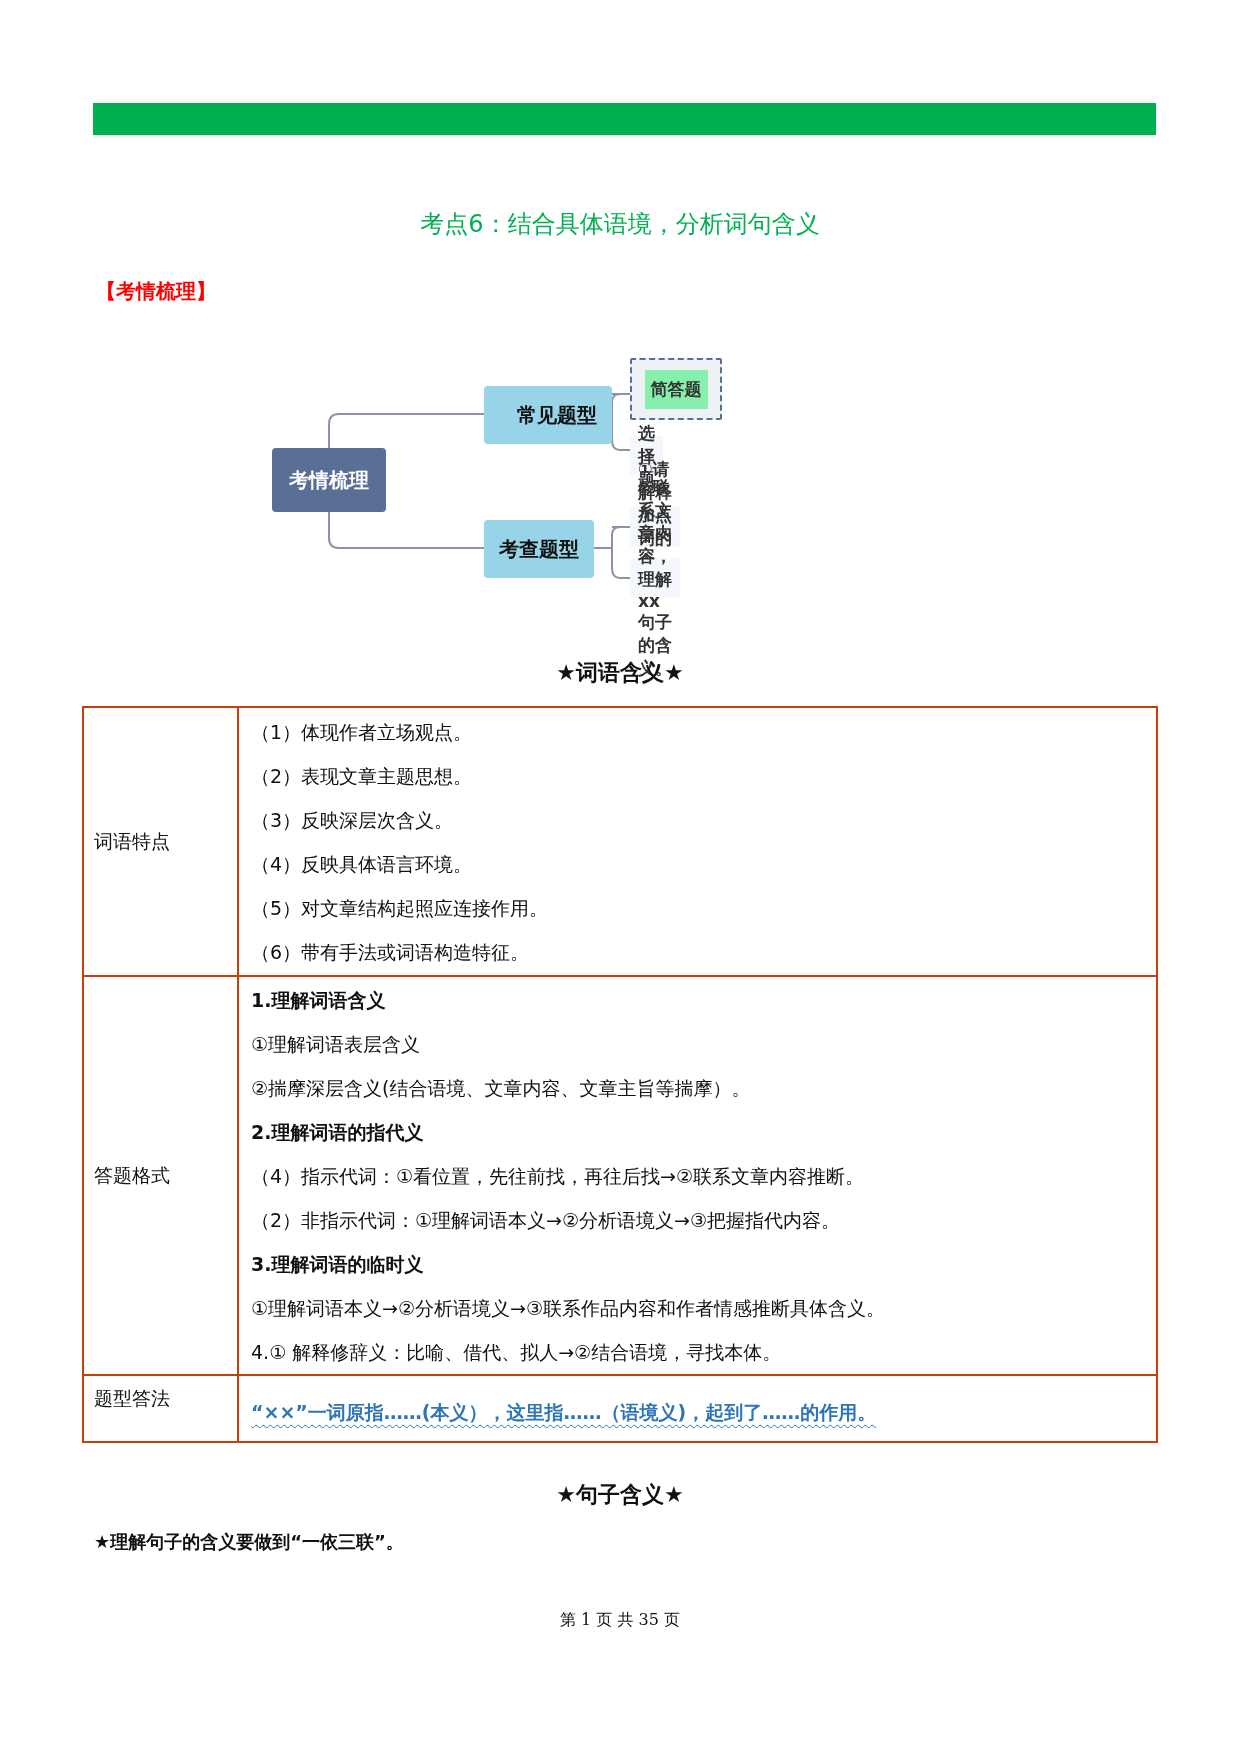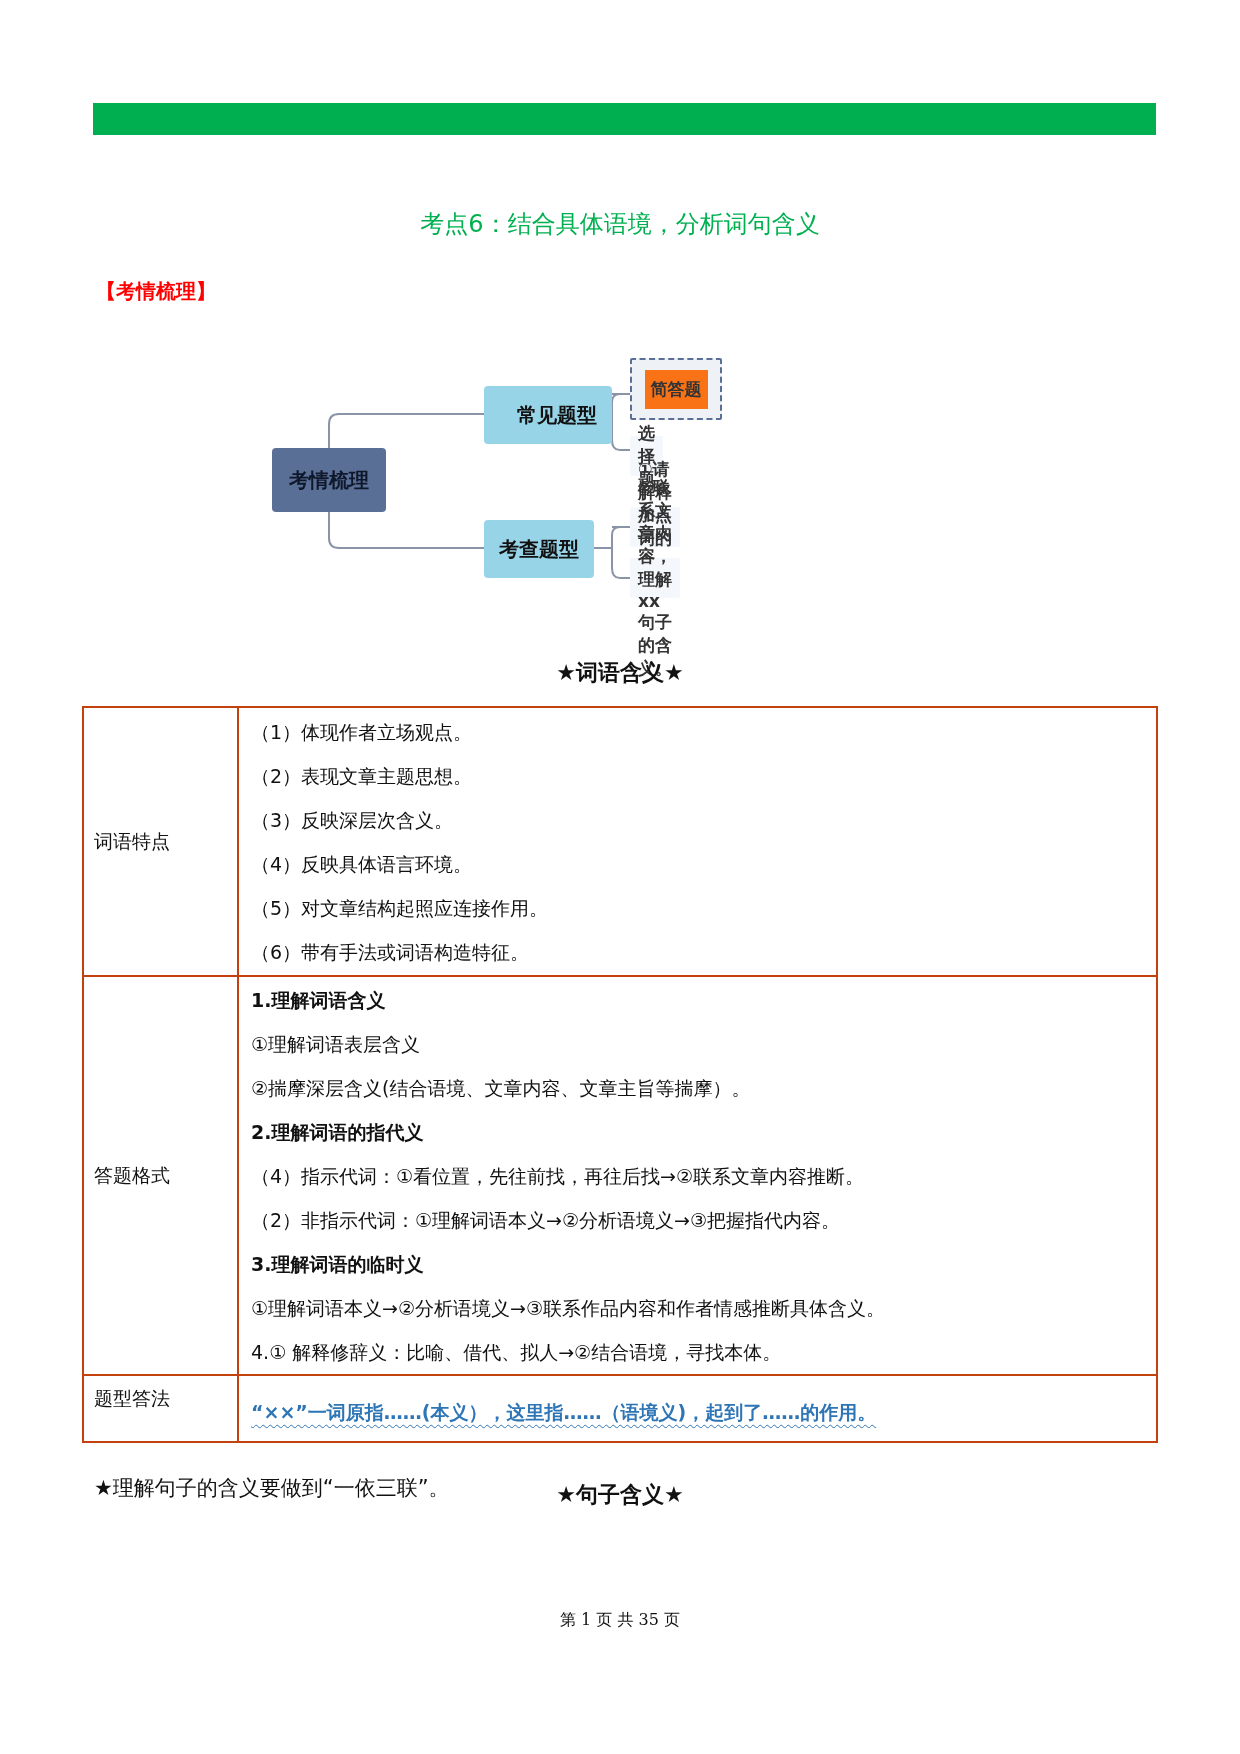--- a/index.html
+++ b/index.html
@@ -7,48 +7,48 @@
          font-family:"DejaVu Sans","Liberation Sans",sans-serif; color:#111; }
   .green-bar { position:absolute; left:93px; top:103px; width:1063px; height:32px; background:#00b050; }
   .title { position:absolute; left:0; top:208px; width:1240px; text-align:center;
            font-size:24px; font-weight:normal; color:#00b050; }
   .section-label { position:absolute; left:96px; top:278px; font-size:20px; font-weight:bold; color:#ff0000; }
 
   
   .mm { position:absolute; left:0; top:0; }
   .node { position:absolute; display:flex; align-items:center; justify-content:center;
           font-weight:bold; border-radius:4px; }
-  .root { left:272px; top:448px; width:114px; height:64px; background:#5a6f96; color:#0f172a; font-size:20px; }
+  .root { left:272px; top:448px; width:114px; height:64px; background:#5a6f96; color:#ffffff; font-size:20px; }
   .branch { width:110px; height:58px; background:#98d4e8; color:#111; font-size:20px; }
   .b1 { left:484px; top:386px;padding-left:18px; }
   .b2 { left:484px; top:520px; }
   .leaf { background:#f4f8fc; color:#333; font-size:17px; justify-content:flex-start; padding:0 8px; border-radius:2px; }
   .leaf-sel { left:630px; top:358px; width:92px; height:62px; border:2px dashed #5a6f96; background:#eef1f5; box-sizing:border-box; justify-content:center; }
-  .leaf-sel span { background:#f97316; padding:8px 6px; }
+  .leaf-sel span { background:#86efac; padding:8px 6px; }
   .l2 { left:630px; top:436px; height:40px; }
   .l3 { left:630px; top:507px; height:40px; }
   .l4 { left:630px; top:558px; height:40px; }
   svg.lines { position:absolute; left:0; top:0; }
 
   .sec-head { position:absolute; left:0; width:1240px; text-align:center; font-size:22px; font-weight:bold; }
 
   table.kt { position:absolute; left:82px; top:706px; width:1076px; border-collapse:collapse; font-size:19px; }
   table.kt td { border:2px solid #c2410c; vertical-align:middle; }
   td.lab { width:142px; font-weight:normal; padding-left:10px; }
   td.cont { padding:0 10px 0 12px; }
   .line { height:44px; line-height:44px; white-space:nowrap; }
   .line.b { font-weight:bold; }
   .r1 td { height:265px; }
   .r2 td { height:395px; }
   .r3 td { height:54px; vertical-align:top; }
   .r3 td.lab { vertical-align:top; padding-top:10px;margin-top:8px; }
   .answer { color:#2e75b6; font-weight:bold; text-decoration:underline wavy #2e75b6; text-decoration-thickness:1px;
             text-underline-offset:5px; padding-top:8px; display:inline-block; }
 
-  .note { position:absolute; left:94px; top:1474px; font-size:21px; font-weight:normal; }
+  .note { position:absolute; left:94px; top:1530px; font-size:18px; font-weight:bold; }
   .footer { position:absolute; left:0; top:1610px; width:1240px; text-align:center; font-size:16px;
             font-family:"DejaVu Serif","Liberation Serif",serif; }
 </style>
 </head>
 <body>
 
 <div class="green-bar"></div>
 <div class="title">考点6：结合具体语境，分析词句含义</div>
 <div class="section-label">【考情梳理】</div>
 

